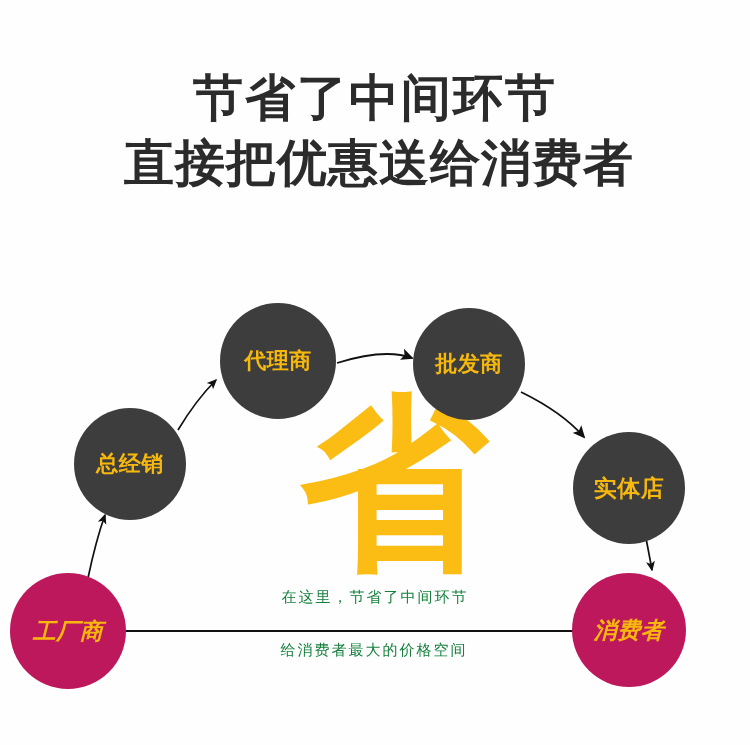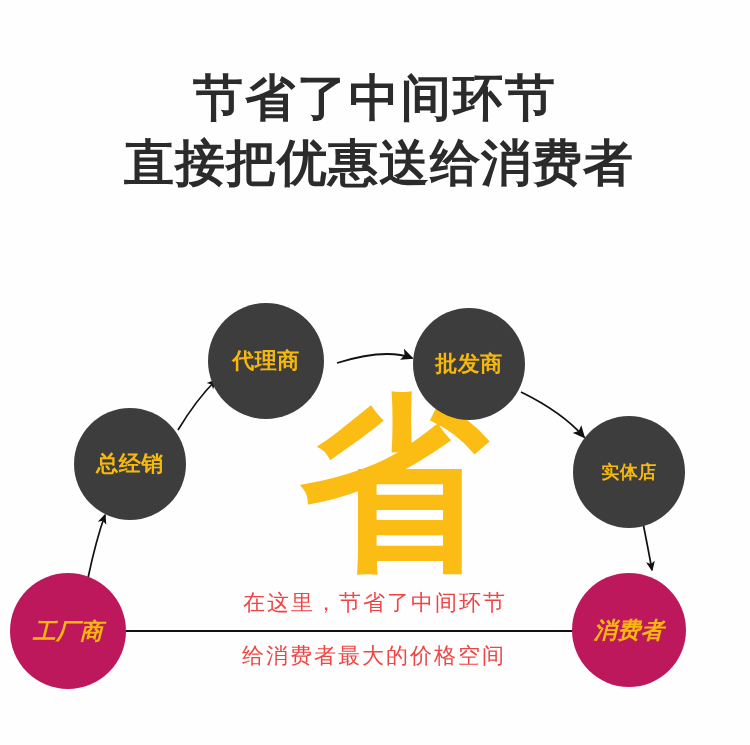--- a/index.html
+++ b/index.html
@@ -76,31 +76,31 @@
     font-weight: bold;
     letter-spacing: 0.5px;
     box-sizing: border-box;
     white-space: nowrap;
   }
   .node.gray  { background: #3d3d3d; }
   .node.black { background: #be185d; font-style: italic; }
 
   
   #node-zongjingxiao { left: 74px;  top: 408px; width: 112px; height: 112px; font-size: 22px; text-align: center; }
-  #node-dailishang   { left: 208px; top: 303px; width: 116px; height: 116px; font-size: 22px; }
+  #node-dailishang   { left: 220px; top: 303px; width: 116px; height: 116px; font-size: 22px; }
   #node-pifashang    { left: 413px; top: 308px; width: 112px; height: 112px; font-size: 22px; }
-  #node-shitidian    { left: 573px; top: 416px; width: 112px; height: 112px; font-size: 18px; }
+  #node-shitidian    { left: 573px; top: 432px; width: 112px; height: 112px; font-size: 23px; }
   #node-gongchang    { left: 10px;  top: 573px; width: 116px; height: 116px; font-size: 23px; }
   #node-xiaofeizhe   { left: 572px; top: 573px; width: 114px; height: 114px; font-size: 23px; }
 
   
   .caption {
     position: absolute;
-    color: #ef4444;
-    font-size: 22px;
+    color: #15803d;
+    font-size: 15px;
     letter-spacing: 2px;
     white-space: nowrap;
     text-align: center;
     font-weight: normal;
   }
   #caption-line-1 { left: 0; top: 588px; width: 750px; }
   #caption-line-2 { left: 0; top: 641px; width: 748px; }
 </style>
 </head>
 <body>

